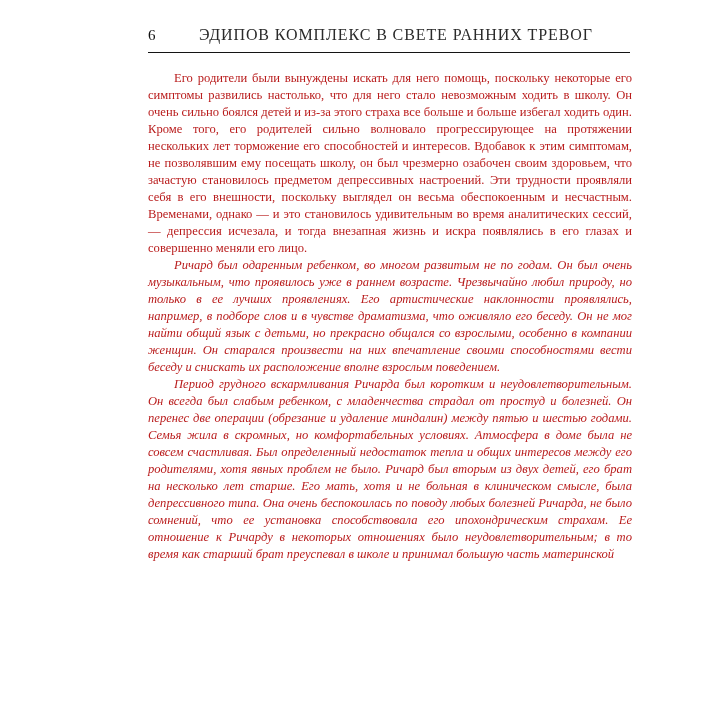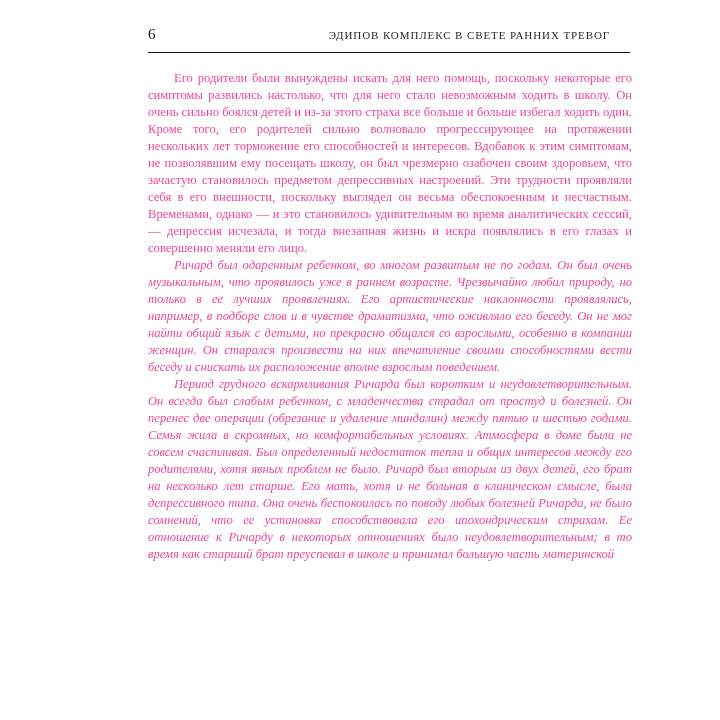--- a/index.html
+++ b/index.html
@@ -28,43 +28,43 @@
   }
   .folio {
     font-size: 15px;
     color: #111;
     width: 34px;
     flex: 0 0 34px;
     letter-spacing: 0.2px;
   }
   .running-head {
     flex: 1 1 auto;
-    text-align: right;
-    font-size: 11px;
+    text-align: center;
+    font-size: 16px;
     letter-spacing: 0.9px;
     color: #2a2a2a;
     text-transform: uppercase;
     padding-right: 22px;
     white-space: nowrap;
     overflow: hidden;
   }
   .rule {
     margin-top: 4px;
     margin-left: 0px;
     margin-right: 2px;
     border-top: 1px solid #141414;
     height: 0;
   }
   .body-text {
     margin-top: 17px;
     font-size: 12.6px;
     line-height: 17.0px;
     text-align: justify;
     text-justify: inter-word;
-    color: #ec4899;
+    color: #b91c1c;
     hyphens: manual;
   }
   .body-text p {
     margin: 0;
     text-indent: 26px;
   }
   .body-text p + p {
     margin-top: 0px;
     font-style: italic;
   }

